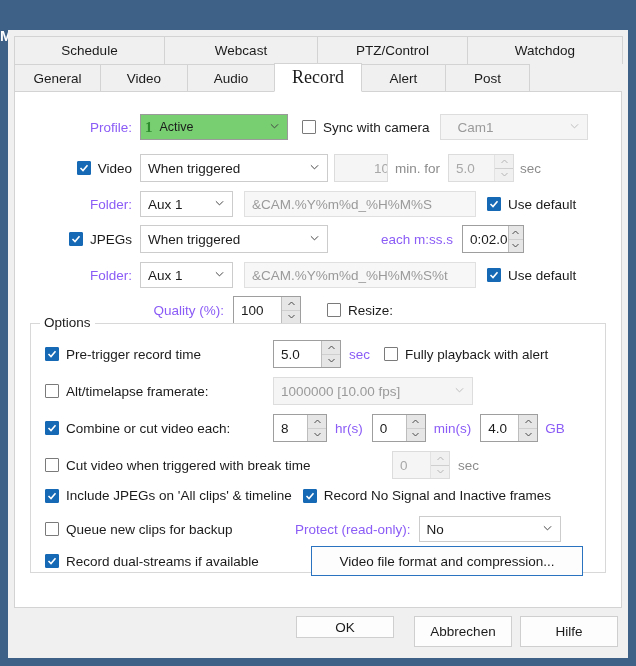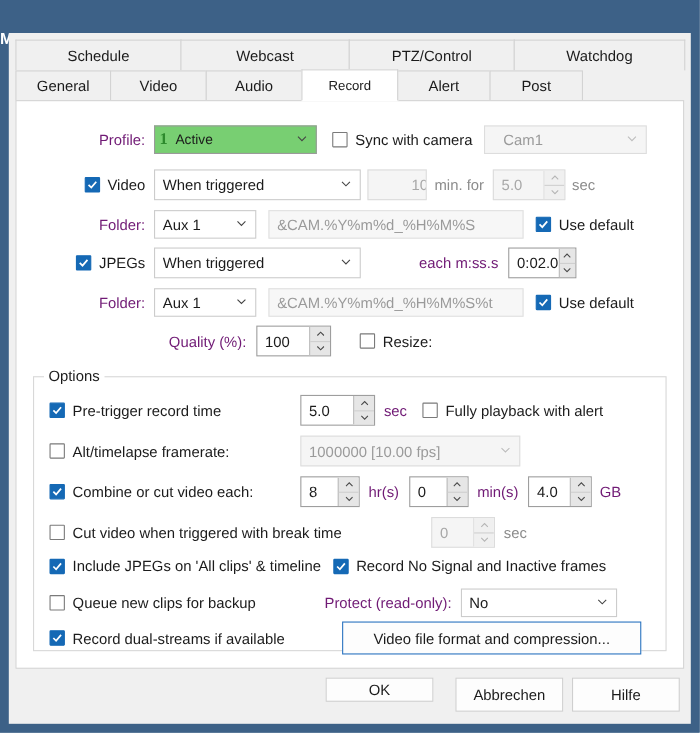--- a/index.html
+++ b/index.html
@@ -34,33 +34,34 @@
     cursor:default;
   }
   .tabrow1 .tab{border-bottom:none;}
   .tab.selected{
     background:#ffffff;
     border:1px solid #d3d3d3;
     border-bottom:1px solid #ffffff;
     height:29px;
     margin-top:-1px;
     position:relative;z-index:3;
-    font-size:12px;
+    font-size:18px;
+    font-family:Liberation Serif, serif;
   }
   .tabbody{
     position:absolute;left:0;right:0;top:55px;bottom:0;
     background:#ffffff;
     border:1px solid #d3d3d3;
     box-sizing:border-box;
     z-index:2;
   }
 
   
   .row{display:flex;align-items:center;}
-  .lbl{font-size:13.5px;color:#701a75;white-space:nowrap;}
+  .lbl{font-size:13.5px;color:#8b5cf6;white-space:nowrap;}
   .lbl.dim{color:#8c8c8c;}
 
   .combo{
     box-sizing:border-box;
     height:26px;background:#fff;border:1px solid #ccc;
     display:flex;align-items:center;position:relative;
     padding-left:7px;font-size:13.5px;color:#1b1b1b;
     cursor:default;overflow:hidden;white-space:nowrap;
   }
   .combo .arrow{
@@ -342,21 +343,21 @@
             </span>
           </div>
           <div class="chk" style="margin-left:26px;">
             <span class="box">
               
             </span>
             <span class="txtlbl">Resize:</span>
           </div>
         </div>
 
-        <div class="group" style="left:15px;top:250px;right:15px;height:250px;">
+        <div class="group" style="left:15px;top:231px;right:15px;height:250px;">
           <span class="gtitle">Options</span>
 
           <div class="row" style="position:absolute;left:14px;top:16px;">
             <div class="chk on" style="width:228px;">
               <span class="box">
                 <svg class="tick" width="10" height="10" viewBox="0 0 10 10">
                     <path d="M1.5 5 L4 7.5 L8.5 2.2" fill="none" stroke="#fff" stroke-width="1.6"></path>
                   </svg>
               </span>
               <span class="txtlbl">Pre-trigger record time</span>

